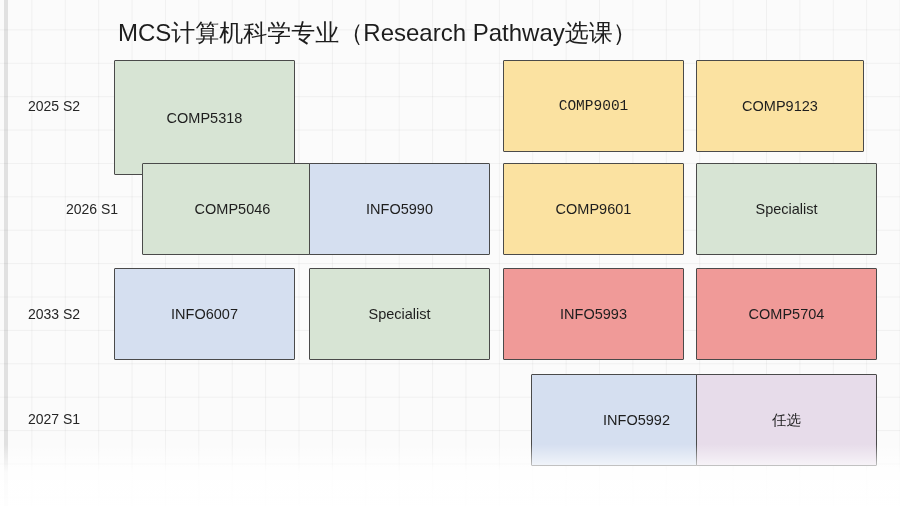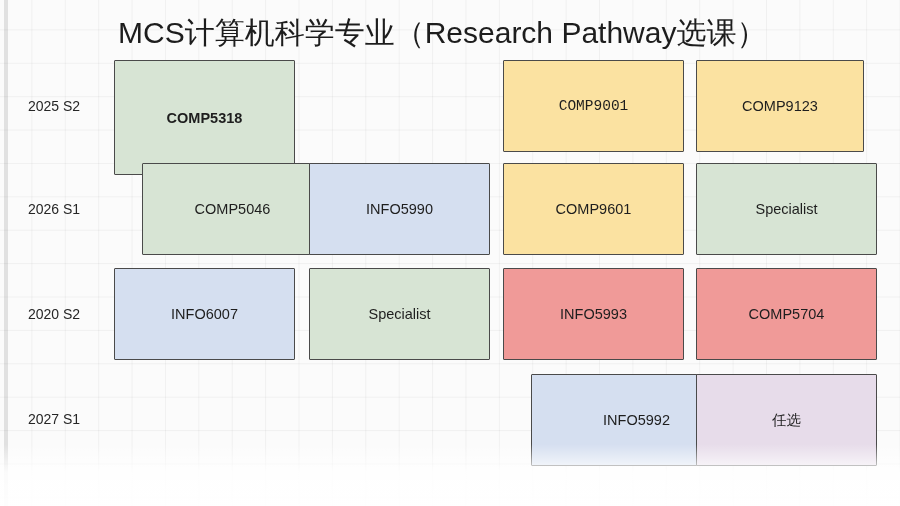--- a/index.html
+++ b/index.html
@@ -45,21 +45,21 @@
     bottom: 0;
     height: 62px;
     background: linear-gradient(to bottom, rgba(255,255,255,0.0) 0%, rgba(255,255,255,0.85) 45%, rgba(255,255,255,0.95) 100%);
     pointer-events: none;
   }
 
   .title {
     position: absolute;
     left: 118px;
     top: 12px;
-    font-size: 30px;
+    font-size: 24px;
     line-height: 42px;
     color: #1d1d1d;
     letter-spacing: 0px;
     white-space: nowrap;
   }
 
   .row-label {
     position: absolute;
     left: 0;
     width: 108px;
@@ -91,25 +91,25 @@
 </head>
 <body>
 
 <div id="canvas">
 
   <div class="edge-strip"></div>
 
   <div class="title">MCS计算机科学专业（Research Pathway选课）</div>
 
   <div class="row-label" style="top:98px;">2025 S2</div>
-  <div class="row-label" style="top:201px;">2026 S1</div>
-  <div class="row-label" style="top:306px;">2020 S2</div>
+  <div class="row-label" style="top:201px;padding-left:38px;">2026 S1</div>
+  <div class="row-label" style="top:306px;">2033 S2</div>
   <div class="row-label" style="top:411px;">2027 S1</div>
 
-  <div class="cell c-green" style="left:114px; top:60px;  width:181px; height:115px;font-weight:bold;">COMP5318</div>
+  <div class="cell c-green" style="left:114px; top:60px;  width:181px; height:115px;">COMP5318</div>
   <div class="cell c-yellow" style="left:503px; top:60px;  width:181px; height:92px;font-family:Liberation Mono, monospace;">COMP9001</div>
   <div class="cell c-yellow" style="left:696px; top:60px;  width:168px; height:92px;">COMP9123</div>
 
   <div class="cell c-green" style="left:114px; top:163px; width:181px; height:92px;margin-left:28px;">COMP5046</div>
   <div class="cell c-blue" style="left:309px; top:163px; width:181px; height:92px;">INFO5990</div>
   <div class="cell c-yellow" style="left:503px; top:163px; width:181px; height:92px;">COMP9601</div>
   <div class="cell c-green" style="left:696px; top:163px; width:181px; height:92px;">Specialist</div>
 
   <div class="cell c-blue" style="left:114px; top:268px; width:181px; height:92px;">INFO6007</div>
   <div class="cell c-green" style="left:309px; top:268px; width:181px; height:92px;">Specialist</div>

